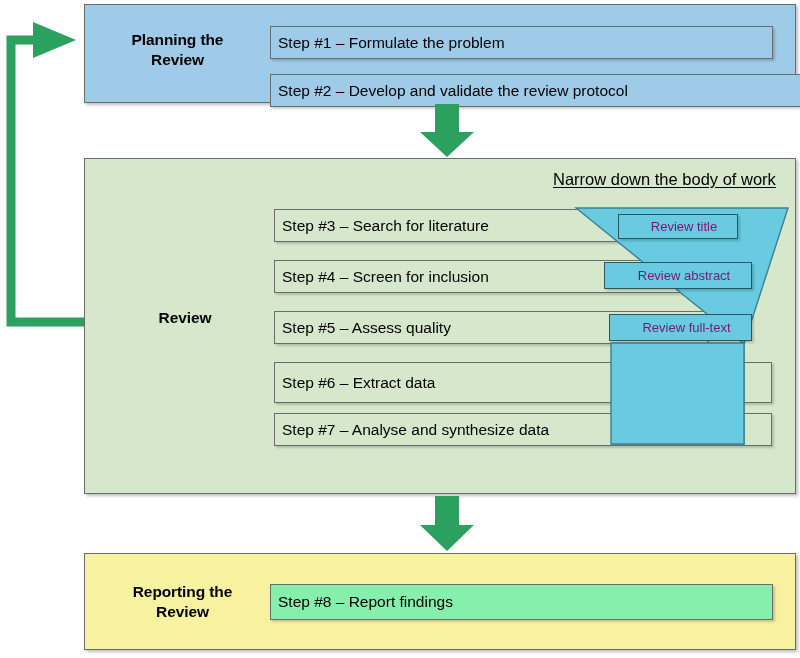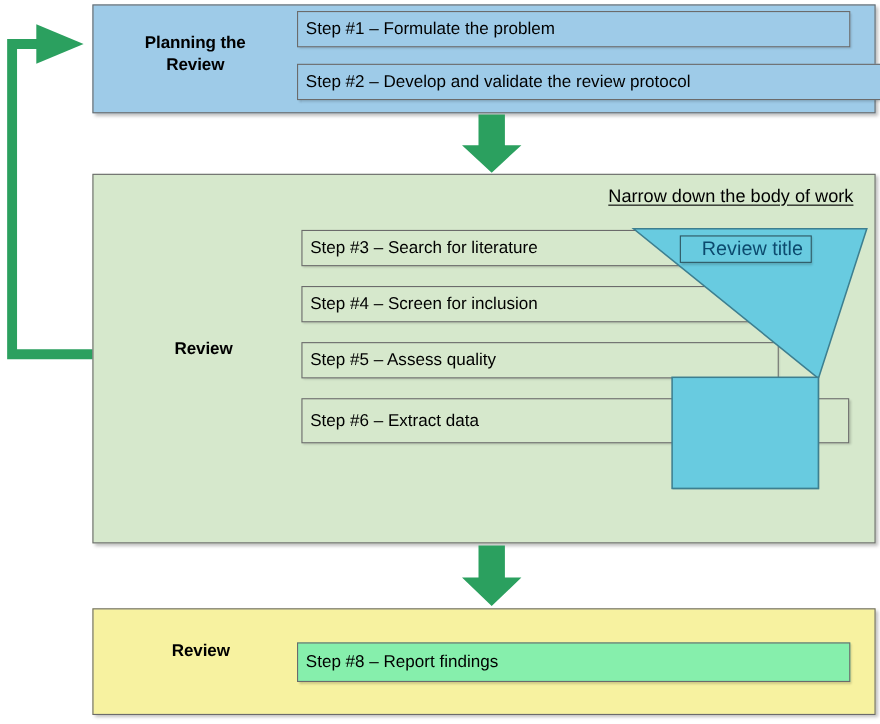--- a/index.html
+++ b/index.html
@@ -45,43 +45,43 @@
     box-sizing: border-box;
     border: 1.2px solid #6b6b6b;
     display: flex;
     align-items: center;
     padding-left: 7px;
     font-size: 15.5px;
     color: #000;
     white-space: nowrap;
     box-shadow: 1.5px 1.5px 2px rgba(0,0,0,0.18);
   }
-  .step-blue  { background: #9ecbe8; }
+  .step-blue  { background: #9ecbe8; margin-top: 16px; }
   .step-green { background: #d6e8cc; }
   .step-yellow{ background: #86efac; }
 
   .funnel-caption {
     position: absolute;
     font-size: 16.5px;
     color: #000;
     text-decoration: underline;
     text-underline-offset: 2px;
     white-space: nowrap;
   }
 
   .review-box {
     position: absolute;
     box-sizing: border-box;
     background: #68cbe0;
     border: 1.3px solid #2d5560;
     display: flex;
     align-items: center;
     justify-content: center;
-    font-size: 18px;
-    color: #0c4a6e;
+    font-size: 13px;
+    color: #701a75;
     white-space: nowrap;
     box-shadow: 1.5px 1.5px 2px rgba(0,0,0,0.18);
     padding-left: 12px;
   }
 
   
   .arrow-svg {
     position: absolute;
     overflow: visible;
   }
@@ -115,33 +115,37 @@
   <div class="phase-label" style="left:100px; top:308px; width:170px;">
     <div>Review</div>
   </div>
 
   <div class="funnel-caption" style="left:529px; top:170px;margin-left:24px;">Narrow down the body of work</div>
 
   <div class="step step-green" style="left:274px; top:209px; width:498px; height:33px;">Step #3 – Search for literature</div>
   <div class="step step-green" style="left:274px; top:260px; width:436px; height:33px;">Step #4 – Screen for inclusion</div>
   <div class="step step-green" style="left:274px; top:311px; width:434px; height:33px;">Step #5 – Assess quality</div>
   <div class="step step-green" style="left:274px; top:362px; width:498px; height:41px;">Step #6 – Extract data</div>
+  <div class="step step-green" style="left:274px; top:413px; width:498px; height:33px;">Step #7 – Analyse and synthesize data</div>
 
   <svg class="arrow-svg" style="left:574px; top:206px;" width="216" height="240" viewBox="0 0 216 240">
     <polygon points="2,2 214,2 170,138 38,138 38,238 170,238 170,138" fill="#68cbe0" stroke="#3d7f90" stroke-width="1.4" stroke-linejoin="miter"></polygon>
     <rect x="37" y="137" width="133" height="101" fill="#68cbe0" stroke="#3d7f90" stroke-width="1.4"></rect>
   </svg>
 
   <div class="review-box" style="left:618px; top:214px; width:120px; height:25px;">Review title</div>
+  <div class="review-box" style="left:604px; top:262px; width:148px; height:27px;">Review abstract</div>
+  <div class="review-box" style="left:609px; top:314px; width:143px; height:27px;">Review full-text</div>
 
   <svg class="arrow-svg" style="left:417px; top:496px;" width="60" height="56" viewBox="0 0 60 56">
     <polygon points="18,0 42,0 42,29 57,29 30,55 3,29 18,29" fill="#2ba05f"></polygon>
   </svg>
 
   <div class="phase phase-reporting" style="left:84px; top:553px; width:712px; height:97px;">
   </div>
   <div class="phase-label" style="left:100px; top:582px; width:165px;">
+    <div>Reporting the</div>
     <div>Review</div>
   </div>
 
   <div class="step step-yellow" style="left:270px; top:584px; width:503px; height:36px;">Step #8 – Report findings</div>
 
 </div>
 
 </body></html>

